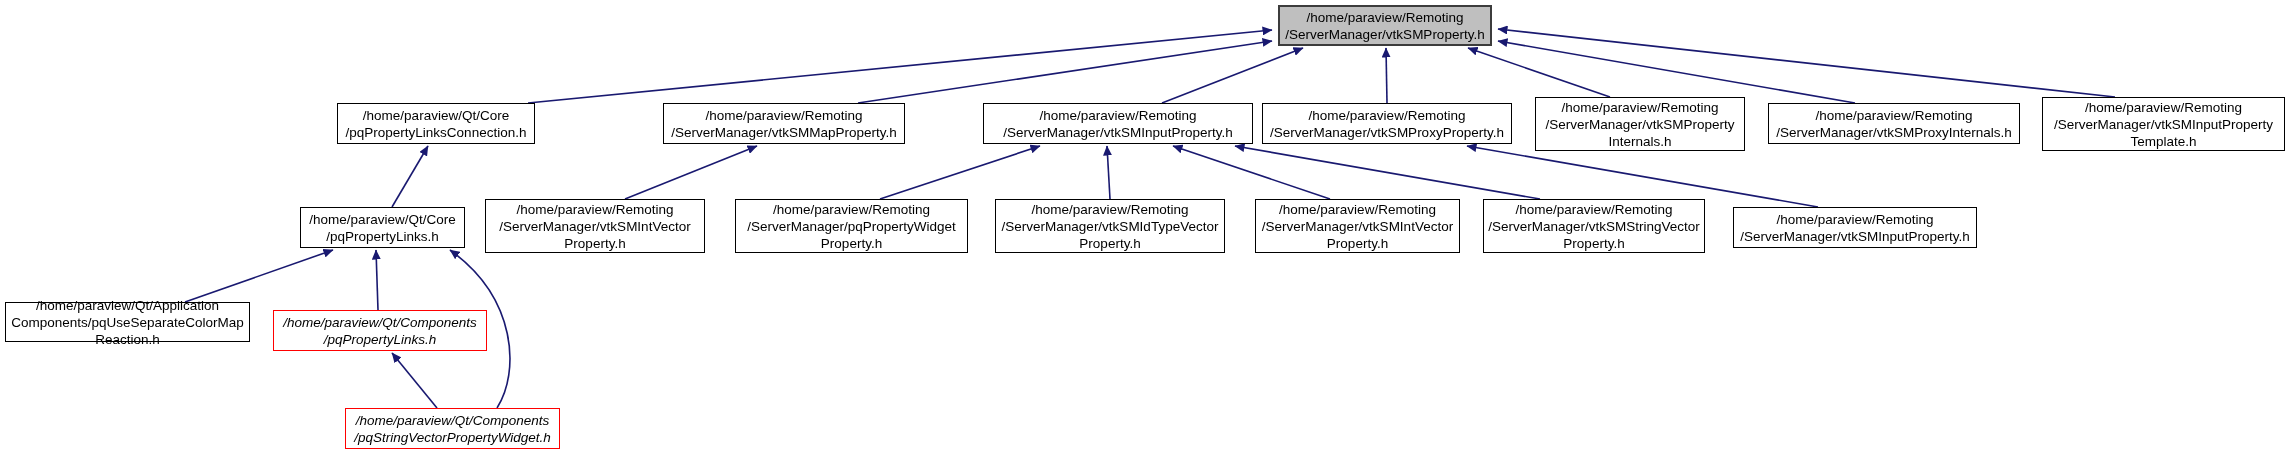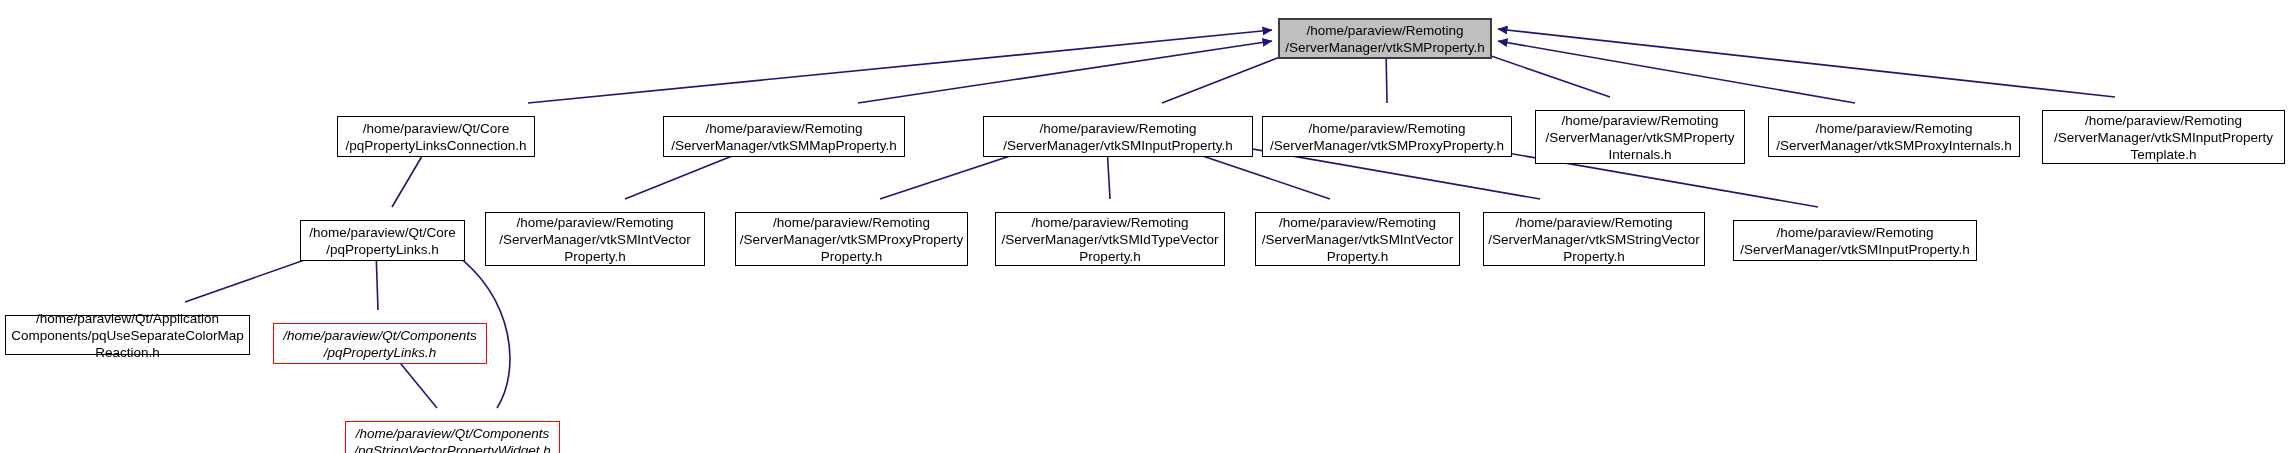--- a/index.html
+++ b/index.html
@@ -19,21 +19,20 @@
     display:flex;
     flex-direction:column;
     align-items:center;
     justify-content:center;
     text-align:center;
     font-size:13.5px;
     line-height:17px;
     color:#000000;
     white-space:nowrap;
     cursor:pointer;
-    margin-top:13px;
   }
   .node.root{
     background:#bfbfbf;
     border:2px solid #3c3c3c;
   }
   .node.highlight{
     border:1.5px solid #ff0000;
     font-style:italic;
   }
   .node-line{pointer-events:none;}
@@ -108,21 +107,21 @@
         <div class="node-line">/home/paraview/Qt/Core</div>
         <div class="node-line">/pqPropertyLinks.h</div>
       </div>
       <div class="node" style="left: 485px; top: 199px; width: 220px; height: 54px;">
         <div class="node-line">/home/paraview/Remoting</div>
         <div class="node-line">/ServerManager/vtkSMIntVector</div>
         <div class="node-line">Property.h</div>
       </div>
       <div class="node" style="left: 735px; top: 199px; width: 233px; height: 54px;">
         <div class="node-line">/home/paraview/Remoting</div>
-        <div class="node-line">/ServerManager/vtkSMProxyProperty</div>
+        <div class="node-line">/ServerManager/pqPropertyWidget</div>
         <div class="node-line">Property.h</div>
       </div>
       <div class="node" style="left: 995px; top: 199px; width: 230px; height: 54px;">
         <div class="node-line">/home/paraview/Remoting</div>
         <div class="node-line">/ServerManager/vtkSMIdTypeVector</div>
         <div class="node-line">Property.h</div>
       </div>
       <div class="node" style="left: 1255px; top: 199px; width: 205px; height: 54px;">
         <div class="node-line">/home/paraview/Remoting</div>
         <div class="node-line">/ServerManager/vtkSMIntVector</div>

